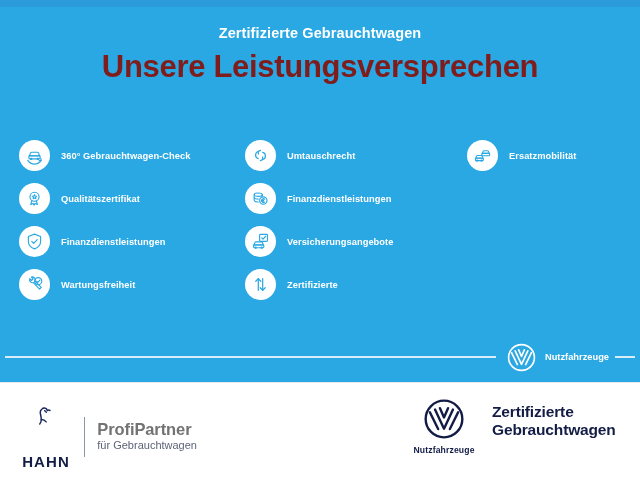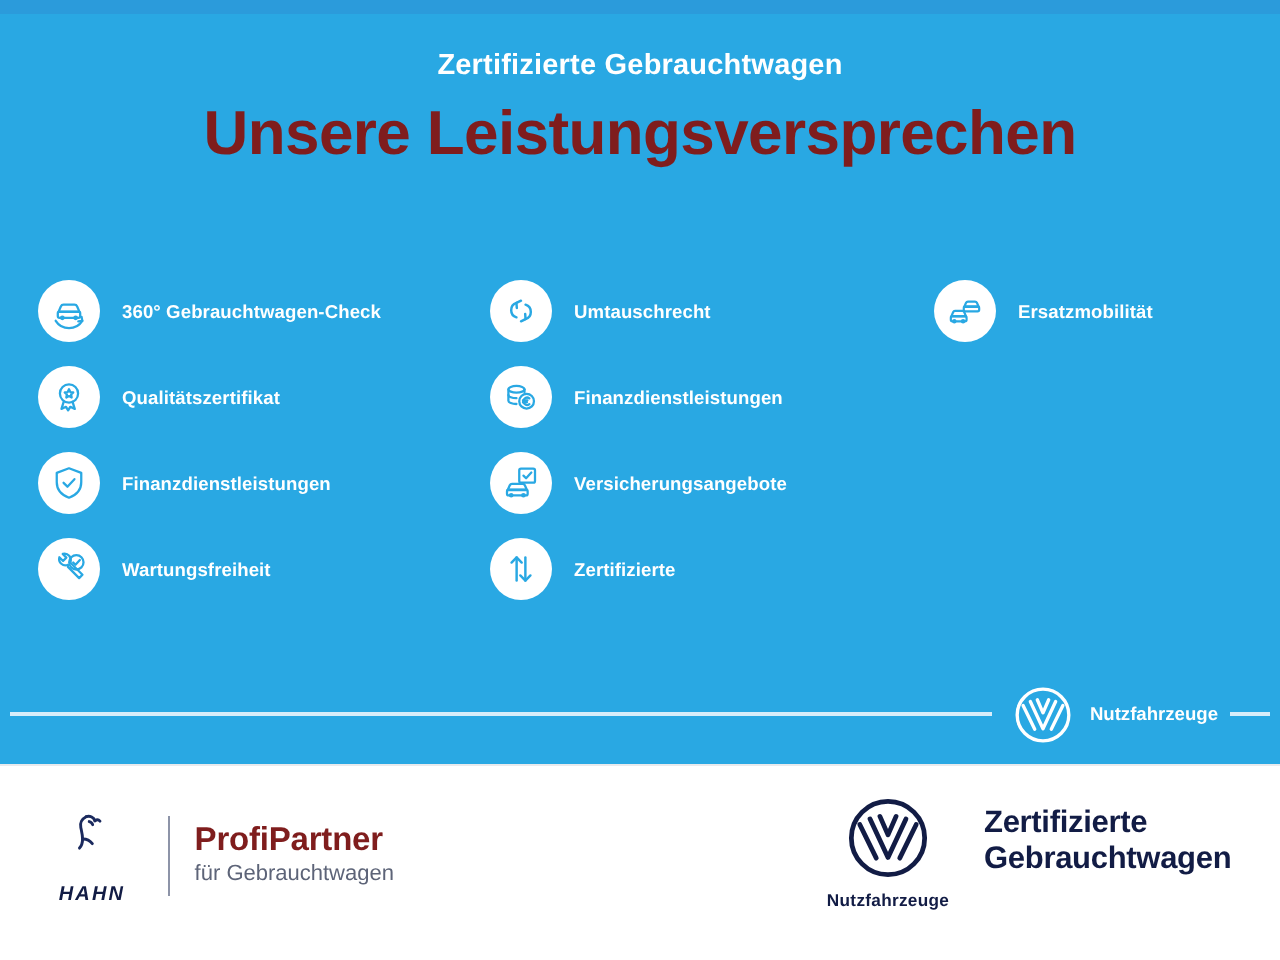--- a/index.html
+++ b/index.html
@@ -163,34 +163,33 @@
     display: flex;
     align-items: center;
   }
   .hahn-logo {
     width: 52px;
     text-align: center;
   }
   .hahn-glyph { display: block; margin: 0 auto; }
   .hahn-word {
     color: #121c45;
-    font-size: 10px;
+    font-size: 15px;
     font-weight: bold;
     letter-spacing: 1.1px;
-    margin-top: 8px;
-    font-style: italic;
+    margin-top: 20px;
   }
   .hahn-divider {
     width: 1.3px;
     height: 40px;
     background: #8d94a8;
     margin: 0 12px;
   }
   .hahn-text .pp1 {
-    color: #7f1d1d;
+    color: #737373;
     font-size: 16.5px;
     font-weight: bold;
     letter-spacing: -.1px;
     line-height: 1.12;
   }
   .hahn-text .pp2 {
     color: #5d6478;
     font-size: 11px;
     line-height: 1.25;
     margin-top: 1px;

